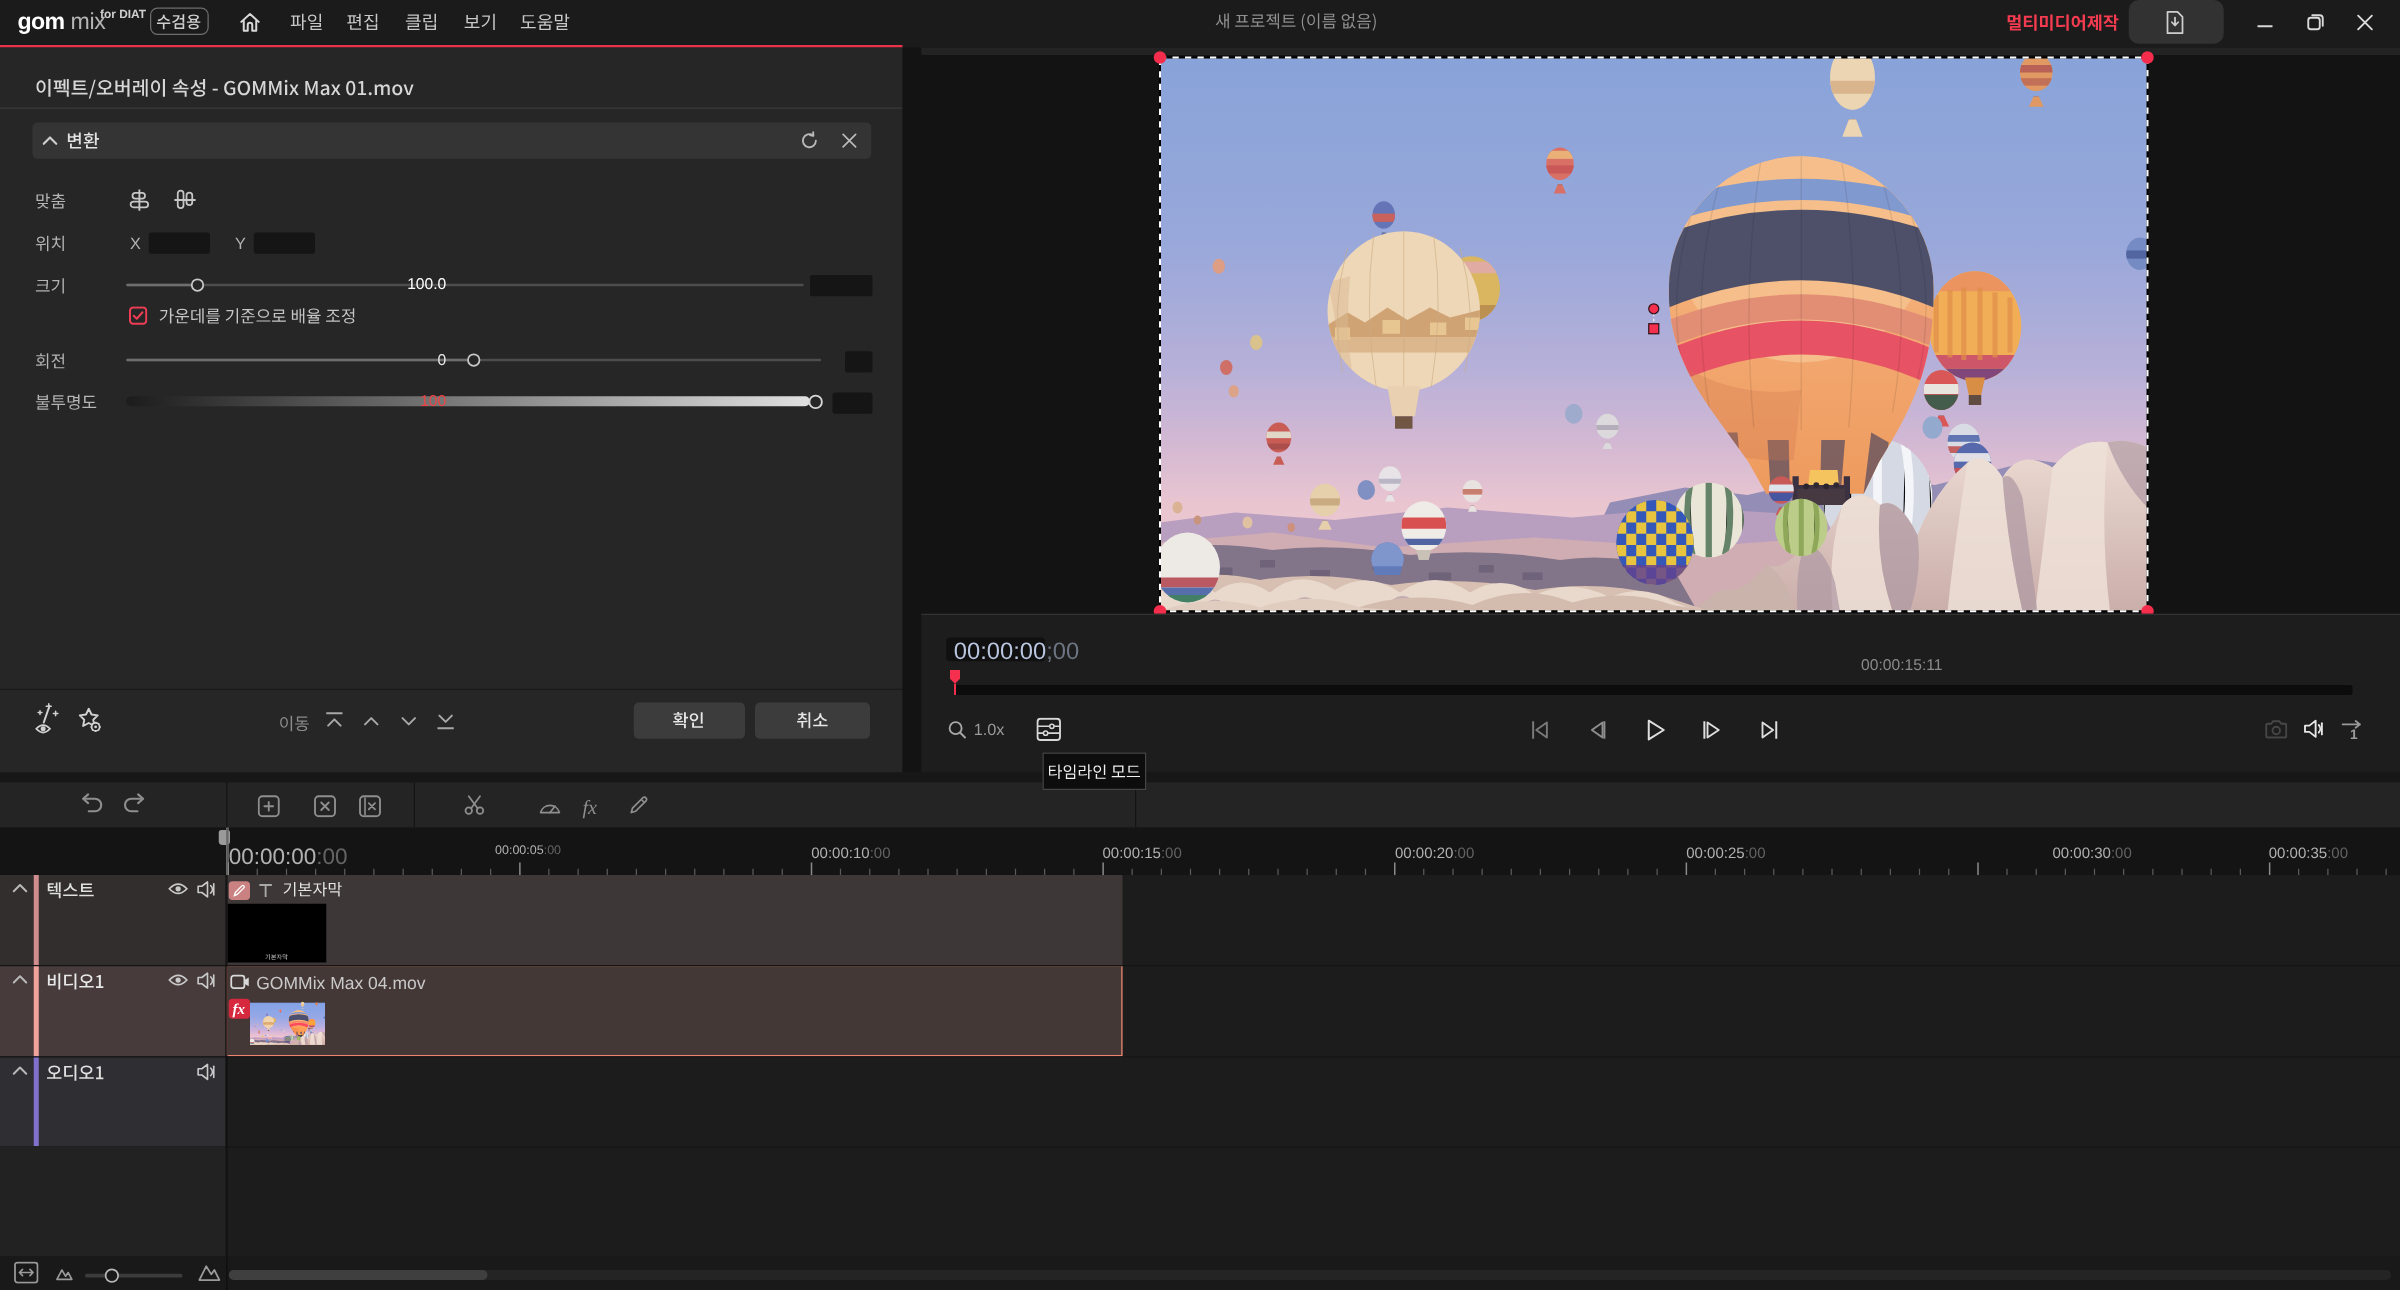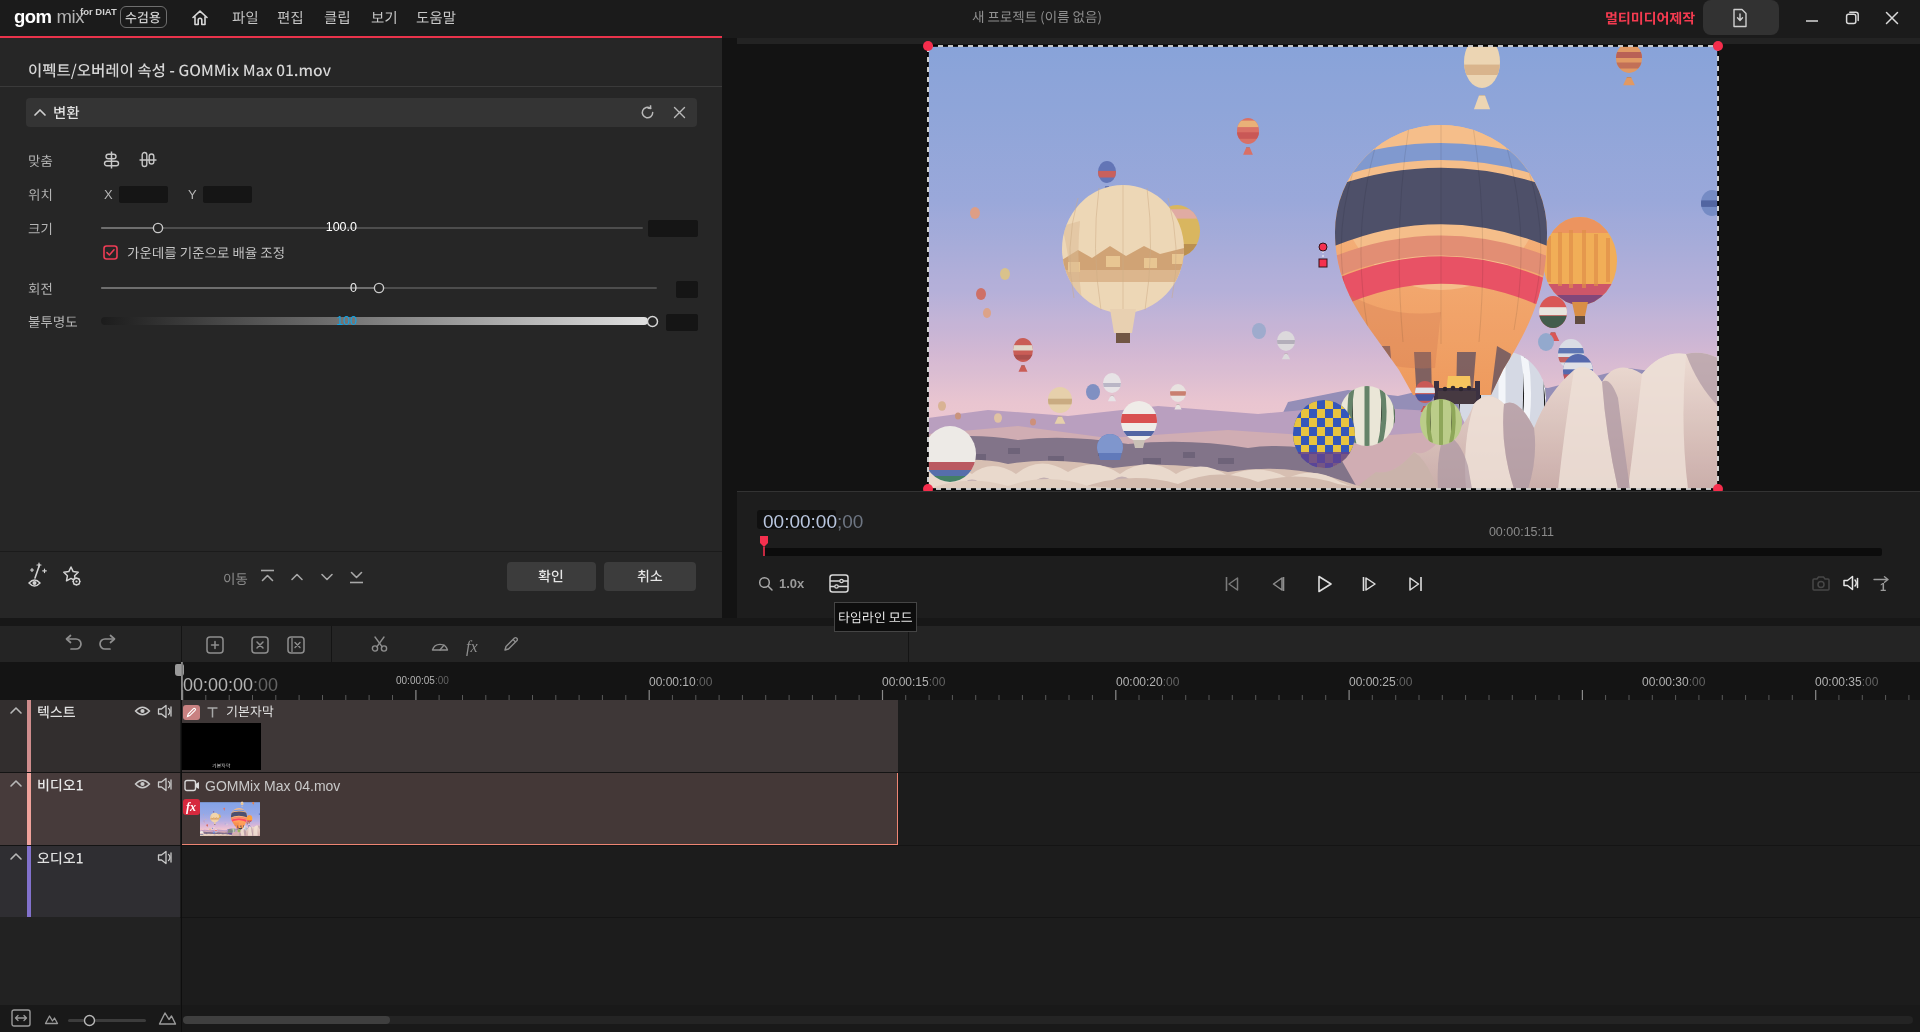--- a/index.html
+++ b/index.html
@@ -124,21 +124,21 @@
     <div class="abs" style="left:676px;top:281px;width:22px;height:17px;background:#151515;border-radius:2px"></div>
     <div style="position:absolute;font-size:12.5px;color:#e8e8e8;font-weight:400;white-space:nowrap;right:1227px;top:281.2px;">0</div>
     <svg style="position:absolute;left:28.0px;top:312.1px;overflow:visible" width="51.7" height="19.6" viewBox="0 -14.9 51.7 19.6">
       <path d="M5.6 -5.3H6.7V-3.4H5.6ZM2.1 -11.0H3.2V-9.8H9.2V-11.0H10.3V-6.9H2.1ZM3.2 -9.0V-7.8H9.2V-9.0ZM0.7 -5.9H11.7V-5.0H0.7ZM2.0 -3.9H10.3V-1.1H3.1V0.4H2.0V-1.9H9.2V-3.0H2.0ZM2.0 0.0H10.7V0.9H2.0Z M13.1 -3.8H24.1V-2.8H13.1ZM18.1 -3.5H19.2V1.1H18.1ZM14.6 -5.9H22.9V-5.0H14.6ZM14.6 -10.6H22.8V-9.7H15.7V-5.7H14.6ZM15.3 -8.3H22.5V-7.4H15.3Z M31.3 -9.2H34.9V-8.3H31.3ZM31.3 -6.8H34.9V-5.8H31.3ZM34.4 -11.2H35.6V-3.9H34.4ZM26.1 -10.2H31.6V-4.8H26.1ZM30.5 -9.3H27.2V-5.7H30.5ZM31.5 -3.6Q33.4 -3.6 34.5 -3.0Q35.6 -2.4 35.6 -1.3Q35.6 -0.2 34.5 0.4Q33.4 1.0 31.5 1.0Q29.7 1.0 28.6 0.4Q27.5 -0.2 27.5 -1.3Q27.5 -2.4 28.6 -3.0Q29.7 -3.6 31.5 -3.6ZM31.5 -2.7Q30.6 -2.7 30.0 -2.5Q29.3 -2.4 28.9 -2.0Q28.6 -1.7 28.6 -1.3Q28.6 -0.8 28.9 -0.5Q29.3 -0.2 30.0 -0.0Q30.6 0.1 31.5 0.1Q32.5 0.1 33.1 -0.0Q33.8 -0.2 34.1 -0.5Q34.5 -0.8 34.5 -1.3Q34.5 -1.7 34.1 -2.0Q33.8 -2.4 33.1 -2.5Q32.5 -2.7 31.5 -2.7Z M39.3 -5.5H47.7V-4.5H39.3ZM37.9 -1.4H49.0V-0.5H37.9ZM42.9 -5.1H44.0V-1.0H42.9ZM39.3 -10.2H47.6V-9.3H40.5V-5.1H39.3Z" fill="#b5b5b5"></path>
     </svg>
     <div class="abs" style="left:101px;top:317px;width:547px;height:8px;background:linear-gradient(90deg,#1c1c1c,#e0e0e0);border-radius:4px"></div>
     <svg class="abs" style="left:646px;top:315px" width="13" height="13" viewBox="0 0 13 13">
       <circle cx="6.5" cy="6.5" r="5" fill="#262626" stroke="#d6d6d6" stroke-width="1.5"></circle>
     </svg>
     <div class="abs" style="left:666px;top:314px;width:32px;height:17px;background:#151515;border-radius:2px"></div>
-    <div style="position:absolute;font-size:12.5px;color:#0ea5e9;font-weight:400;white-space:nowrap;right:1227px;top:314.2px;text-align:center;">100</div>
+    <div style="position:absolute;font-size:12.5px;color:#ef4444;font-weight:400;white-space:nowrap;right:1227px;top:314.2px;text-align:center;">100</div>
     <div class="abs" style="left:0px;top:551px;width:722px;height:1px;background:#1b1b1b"></div>
     <svg class="abs" style="left:27px;top:562px" width="22" height="27" viewBox="0 0 22 27">
       <path d="M12.5 3 L8 16" stroke="#d2d2d2" stroke-width="1.6" stroke-linecap="round"></path>
       <path d="M12 1 v4 M10 3 h4 M17.5 7 v3.6 M15.7 8.8 h3.6 M5 6.5 v3 M3.5 8 h3" stroke="#d2d2d2" stroke-width="1.2" stroke-linecap="round"></path>
       <path d="M2 21 q5.5 -6 11 0 q-5.5 6 -11 0 Z" fill="none" stroke="#d2d2d2" stroke-width="1.4"></path>
       <circle cx="7.5" cy="21" r="2" fill="#d2d2d2"></circle>
     </svg>
     <svg class="abs" style="left:60px;top:563px" width="24" height="26" viewBox="0 0 24 26">
       <path d="M11 4 l2.2 4.6 5 .7 -3.6 3.5 .9 5 -4.5 -2.4 -4.5 2.4 .9 -5 L3.8 9.3 l5 -.7 Z" fill="none" stroke="#d2d2d2" stroke-width="1.5" stroke-linejoin="round"></path>
       <circle cx="16.5" cy="18.5" r="3.2" fill="#262626" stroke="#d2d2d2" stroke-width="1.4"></circle>
@@ -620,21 +620,21 @@
     <div style="position:absolute;font-size:12.5px;color:#8a8a8a;font-weight:400;white-space:nowrap;right:30px;top:513.2px;margin-top:12px;">00:00:15:11</div>
     <div class="abs" style="left:763px;top:548px;width:1119px;height:8px;background:#0c0c0c;border-radius:2px"></div>
     <svg class="abs" style="left:757px;top:535px" width="14" height="22" viewBox="0 0 14 22">
       <path d="M3 1 H11 V8 L7 12 L3 8 Z" fill="#f5304e"></path>
       <path d="M7 12 V21" stroke="#f5304e" stroke-width="1.6"></path>
     </svg>
     <svg class="abs" style="left:758px;top:576px" width="16" height="16" viewBox="0 0 16 16">
       <circle cx="6.5" cy="6.5" r="4.8" fill="none" stroke="#a8a8a8" stroke-width="1.5"></circle>
       <path d="M10.2 10.2 L14 14" stroke="#a8a8a8" stroke-width="1.5" stroke-linecap="round"></path>
     </svg>
-    <div style="position:absolute;font-size:13px;color:#9a9a9a;font-weight:700;white-space:nowrap;left:779px;top:575.7px;text-align:center;">1.0x</div>
+    <div style="position:absolute;font-size:13px;color:#9a9a9a;font-weight:400;white-space:nowrap;left:779px;top:575.7px;text-align:center;">1.0x</div>
     <svg class="abs" style="left:829px;top:574px" width="20" height="19" viewBox="0 0 20 19">
 <rect x="1" y="1" width="18" height="17" rx="2.5" fill="none" stroke="#d8d8d8" stroke-width="1.5"></rect>
 <path d="M1 7 H19 M1 12.5 H19" stroke="#d8d8d8" stroke-width="1.3"></path>
 <circle cx="12.5" cy="7" r="1.7" fill="#1d1d1d" stroke="#d8d8d8" stroke-width="1.2"></circle>
 <circle cx="7.5" cy="12.5" r="1.7" fill="#1d1d1d" stroke="#d8d8d8" stroke-width="1.2"></circle>
 </svg>
     <svg class="abs" style="left:1224px;top:575px" width="16" height="18" viewBox="0 0 16 18">
       <path d="M2.5 2 V16" stroke="#7a7a7a" stroke-width="1.6"></path>
       <path d="M13.5 3 L5 9 L13.5 15 Z" fill="none" stroke="#7a7a7a" stroke-width="1.5" stroke-linejoin="round"></path>
     </svg>

